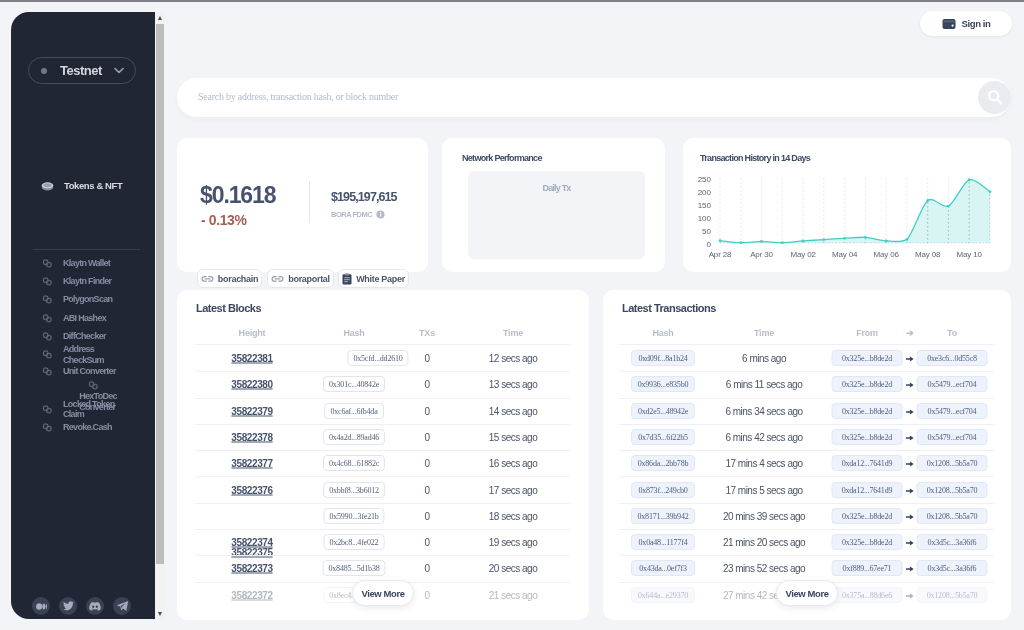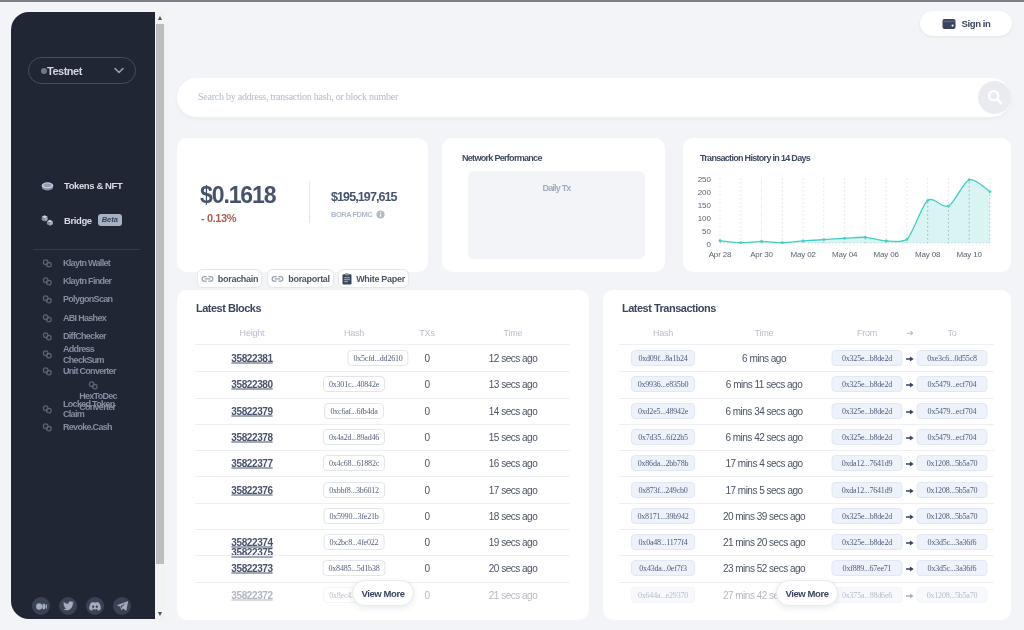--- a/index.html
+++ b/index.html
@@ -6,21 +6,21 @@
 html,body { width:1024px; height:630px; overflow:hidden; }
 body { font-family:"Liberation Sans", sans-serif; background:#f2f4f7; position:relative; }
 .topline { position:absolute; left:0; top:0; width:1024px; height:2px; background:#7e8087; }
 
 .sidebar { position:absolute; left:11px; top:12px; width:144px; height:607px; background:#202634; border-radius:18px 0 0 18px; }
 .sb-scroll { position:absolute; left:155px; top:12px; width:10px; height:608px; background:#f2f2f2; }
 .sb-thumb { position:absolute; left:1px; top:12px; width:8px; height:540px; background:#bdbdbd; }
 .sb-arrow { position:absolute; left:0; width:10px; height:12px; color:#4e5157; font-size:7px; line-height:12px; text-align:center; }
 .pill { position:absolute; left:17px; top:45px; width:108px; height:27px; border:1px solid #454d60; border-radius:14px; display:flex; align-items:center; }
 .pill .dot { width:6px; height:6px; border-radius:50%; background:#717889; margin-left:12px; }
-.pill .lbl { color:#d2d6df; font-size:11px; font-weight:bold; letter-spacing:-0.5px; }
+.pill .lbl { color:#d2d6df; font-size:13px; font-weight:bold; letter-spacing:-0.5px; margin-left:13px; }
 .pill svg { position:absolute; right:11px; top:9px; }
 .nav-item { position:absolute; left:30px; width:115px; height:24px; display:flex; align-items:center; }
 .nav-item .ic { width:13px; height:13px; margin-right:10px; flex:none; }
 .nav-item .tx { color:#d8dce4; font-size:9.5px; font-weight:bold; letter-spacing:-0.4px; white-space:nowrap; }
 .beta { display:inline-block; background:#a8b1c4; color:#38425b; font-size:7.5px; font-style:italic; font-weight:bold; border-radius:3px; padding:1px 4px 2px; margin-left:6px; }
 .sb-div { position:absolute; left:22px; top:237px; width:107px; height:1px; background:rgba(255,255,255,0.10); }
 .lnk { position:absolute; left:31px; width:112px; display:flex; align-items:center; }
 .lnk svg { flex:none; margin-right:10px; }
 .lnk .tx { color:#868da0; font-size:9px; font-weight:bold; letter-spacing:-0.7px; line-height:10.5px; }
 .socials { position:absolute; left:21px; top:585px; display:flex; gap:9px; }
@@ -28,38 +28,38 @@
 
 .signin { position:absolute; left:920px; top:11px; width:92px; height:25px; background:#fff; border-radius:13px; box-shadow:0 1px 3px rgba(40,50,80,0.08); display:flex; align-items:center; justify-content:center; gap:6px; }
 .signin .tx { color:#39455e; font-size:9.5px; font-weight:bold; letter-spacing:-0.4px; }
 .search { position:absolute; left:177px; top:78px; width:834px; height:39px; background:#fff; border-radius:20px; box-shadow:0 2px 5px rgba(40,50,80,0.04); }
 .search .ph { position:absolute; left:21px; top:13px; font-family:"Liberation Serif", serif; font-size:10px; letter-spacing:-0.25px; color:#b3bac9; }
 .search .btn { position:absolute; right:0.5px; top:3px; width:33px; height:33px; border-radius:50%; background:#e9ebf1; }
 .card { position:absolute; background:#fff; border-radius:10px; }
 
 #c1 { left:177px; top:138px; width:251px; height:134px; }
 #c1 .price { position:absolute; left:23px; top:44px; font-size:23px; font-weight:bold; color:#47536d; letter-spacing:-1.1px; }
-#c1 .chg { position:absolute; left:24px; top:74px; font-size:11px; font-weight:bold; letter-spacing:-0.4px; color:#a95e4f; }
+#c1 .chg { position:absolute; left:24px; top:74px; font-size:14px; font-weight:bold; letter-spacing:-0.4px; color:#a95e4f; }
 #c1 .sep { position:absolute; left:132px; top:43px; height:42px; border-left:1px solid #e3e6ec; }
 #c1 .fdmc { position:absolute; left:154px; top:52px; font-size:12.5px; font-weight:bold; letter-spacing:-0.9px; color:#47536d; }
 #c1 .fdmc2 { position:absolute; left:154px; top:72px; font-size:7.5px; font-weight:bold; color:#b0bacb; letter-spacing:-0.5px; display:flex; align-items:center; gap:5px; }
 .pbtn { position:absolute; top:103px; height:19px; border:1px solid #e4e7ed; border-radius:6px; background:#fff; display:flex; align-items:center; justify-content:center; gap:4px; font-size:9px; font-weight:bold; letter-spacing:-0.3px; color:#4b5568; white-space:nowrap;margin-top:28px; }
 
 #c2 { left:442px; top:138px; width:223px; height:134px; }
 .ctitle { position:absolute; left:20px; top:15px; font-size:9px; font-weight:bold; letter-spacing:-0.7px; color:#3f4a63; }
 #c2 .panel { position:absolute; left:26px; top:33px; width:177px; height:88px; background:#f3f4f7; border-radius:6px; text-align:center; }
 #c2 .num { margin-top:23px; font-size:19.5px; font-weight:bold; letter-spacing:-0.3px; color:#4a5570; }
 #c2 .sub { margin-top:12px; font-size:9px; letter-spacing:-0.8px; color:#9facbe; font-weight:bold; }
 
 #c3 { left:683px; top:138px; width:328px; height:134px; }
 
 #t1 { left:177px; top:290px; width:412px; height:330px; }
 #t2 { left:603px; top:290px; width:408px; height:330px; }
 .ttitle { position:absolute; left:19px; top:12px; font-size:11px; font-weight:bold; letter-spacing:-0.5px; color:#3b465f; }
-.thead { position:absolute; top:38px; font-size:9px; font-weight:normal; letter-spacing:-0.2px; color:#b7bdc9; transform:translateX(-50%); }
+.thead { position:absolute; top:38px; font-size:9px; font-weight:bold; letter-spacing:-0.2px; color:#b7bdc9; transform:translateX(-50%); }
 .hline { position:absolute; height:1px; background:#edeff3; }
 .row-el { position:absolute; transform:translate(-50%,-50%); white-space:nowrap; }
 .height { font-size:10px; font-weight:bold; letter-spacing:-0.4px; color:#46526c; text-decoration:underline; }
 .cell { font-size:10px; letter-spacing:-0.5px; color:#4b5465; }
 .chip { height:16px; line-height:15px; padding:0 5px; border-radius:4px; font-family:"Liberation Serif", serif; font-size:8px; letter-spacing:-0.2px; color:#55627e; background:#fff; border:1px solid #e2e5ec; text-align:center; min-width:60px; }
 .chipb { background:#eef2fb; border:1px solid #e0e7f7; color:#4e5d80; min-width:64px; }
 .chipw { min-width:71px; }
 .vmore { position:absolute; top:290px; width:62px; height:26px; background:#fff; border:1px solid #e7eaef; border-radius:13px; box-shadow:0 2px 6px rgba(40,50,80,0.10); font-size:9.5px; font-weight:bold; letter-spacing:-0.4px; color:#39455e; display:flex; align-items:center; justify-content:center; z-index:5; }
 .fade10 { opacity:0.42; }
 </style>
@@ -75,32 +75,20 @@
         <polyline points="1,1.5 5,5.5 9,1.5" fill="none" stroke="#98a0b2" stroke-width="1.6" stroke-linecap="round" stroke-linejoin="round"></polyline>
       </svg>
   </div>
   <div class="nav-item" style="top:161px;">
     <svg class="ic" viewBox="0 0 15 15">
         <path d="M1,7.3 h13 v2.4 a6.5,3.5 0 0 1 -13,0 Z" fill="#818ba1"></path>
         <ellipse cx="7.5" cy="7.3" rx="6.5" ry="3.5" fill="#c9d0dd"></ellipse>
         <ellipse cx="7.5" cy="7.3" rx="4.6" ry="2.3" fill="#949db2"></ellipse>
       </svg>
     <span class="tx">Tokens &amp; NFT</span>
-  </div>
-  <div class="nav-item" style="top:196px;">
-    <svg class="ic" viewBox="0 0 15 15">
-        <polygon points="4.2,1.5 7.6,3.3 4.2,5.1 0.8,3.3" fill="#cdd3e0"></polygon>
-        <polygon points="0.8,3.3 4.2,5.1 4.2,8.7 0.8,6.9" fill="#8892a8"></polygon>
-        <polygon points="7.6,3.3 4.2,5.1 4.2,8.7 7.6,6.9" fill="#aab2c4"></polygon>
-        <polygon points="10.2,6.5 13.6,8.3 10.2,10.1 6.8,8.3" fill="#cdd3e0"></polygon>
-        <polygon points="6.8,8.3 10.2,10.1 10.2,13.7 6.8,11.9" fill="#8892a8"></polygon>
-        <polygon points="13.6,8.3 10.2,10.1 10.2,13.7 13.6,11.9" fill="#aab2c4"></polygon>
-      </svg>
-    <span class="tx">Bridge</span>
-      <span class="beta">Beta</span>
   </div>
   <div class="sb-div"></div>
   <div class="lnk" style="top:242.0px;height:18px;">
       <svg width="11" height="11" viewBox="0 0 11 11">
         <circle cx="3.7" cy="4.2" r="2.3" fill="none" stroke="#5a6276" stroke-width="1.25"></circle>
         <circle cx="6.9" cy="6.6" r="2.3" fill="none" stroke="#5a6276" stroke-width="1.25"></circle>
       </svg>
       <span class="tx">Klaytn Wallet</span>
     </div>
   <div class="lnk" style="top:260.3px;height:18px;">

